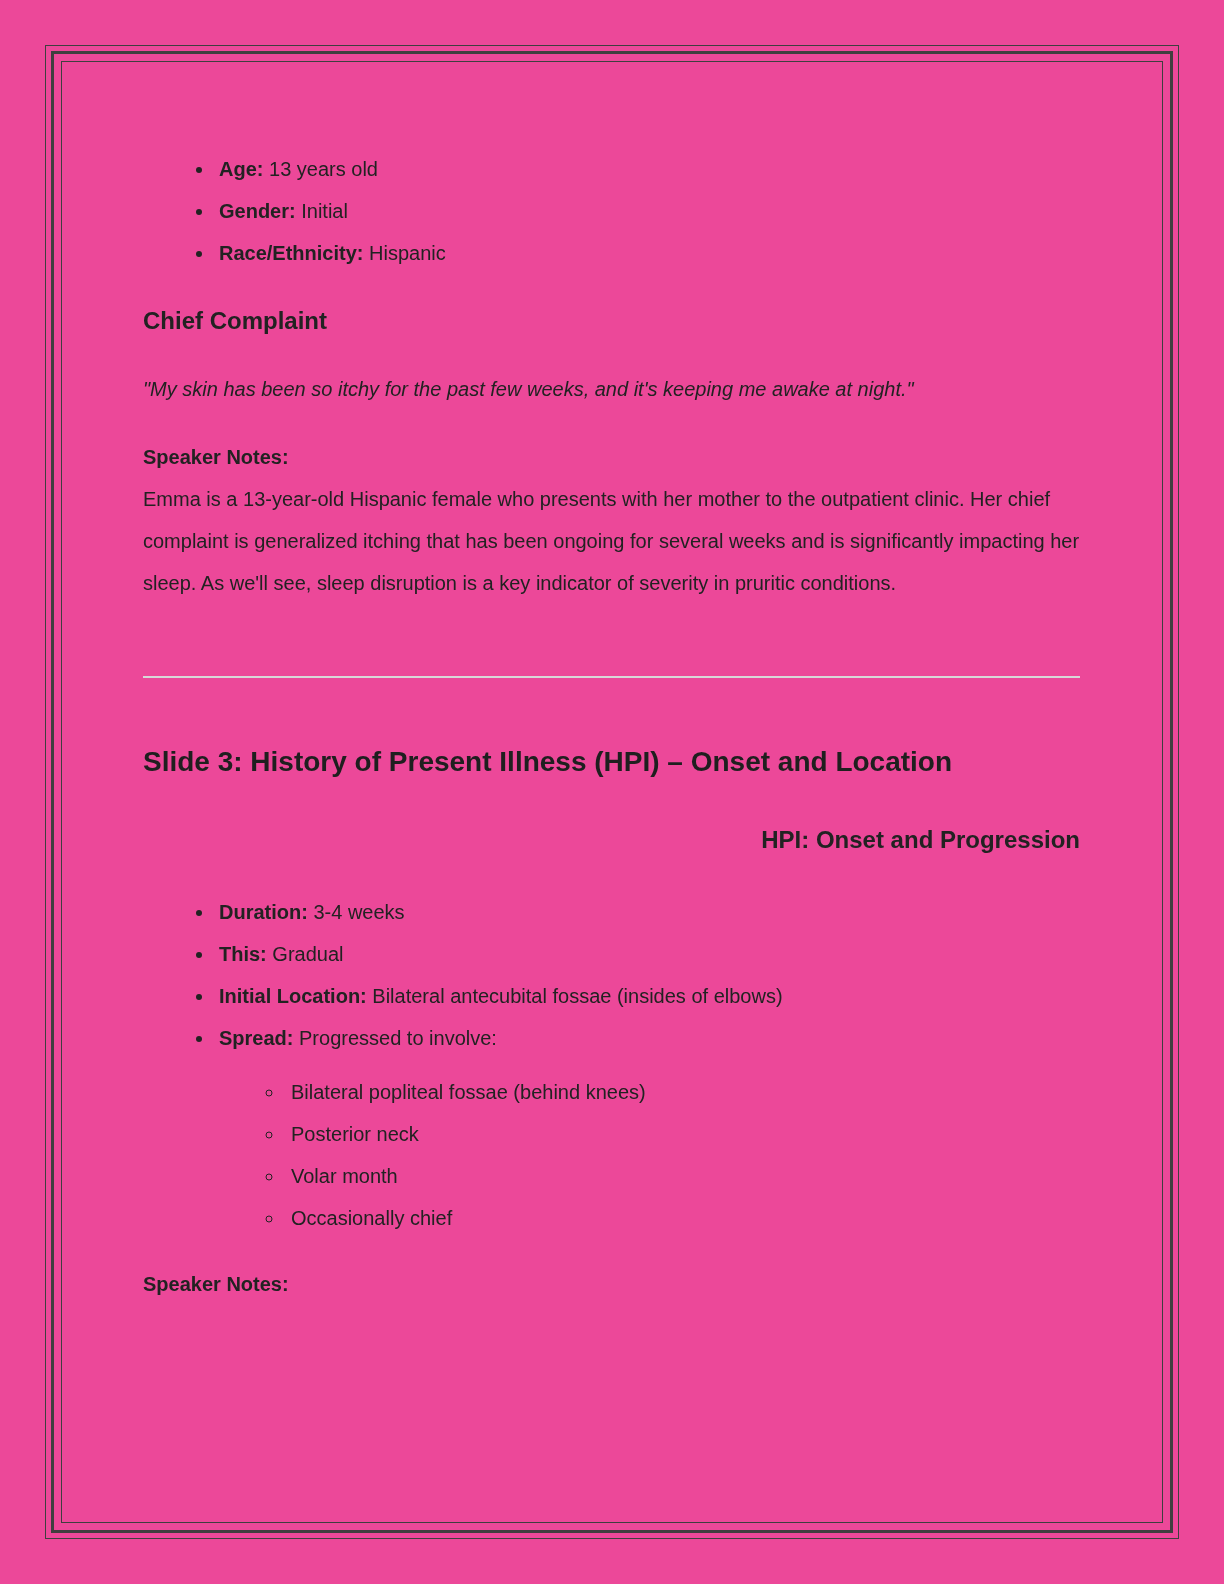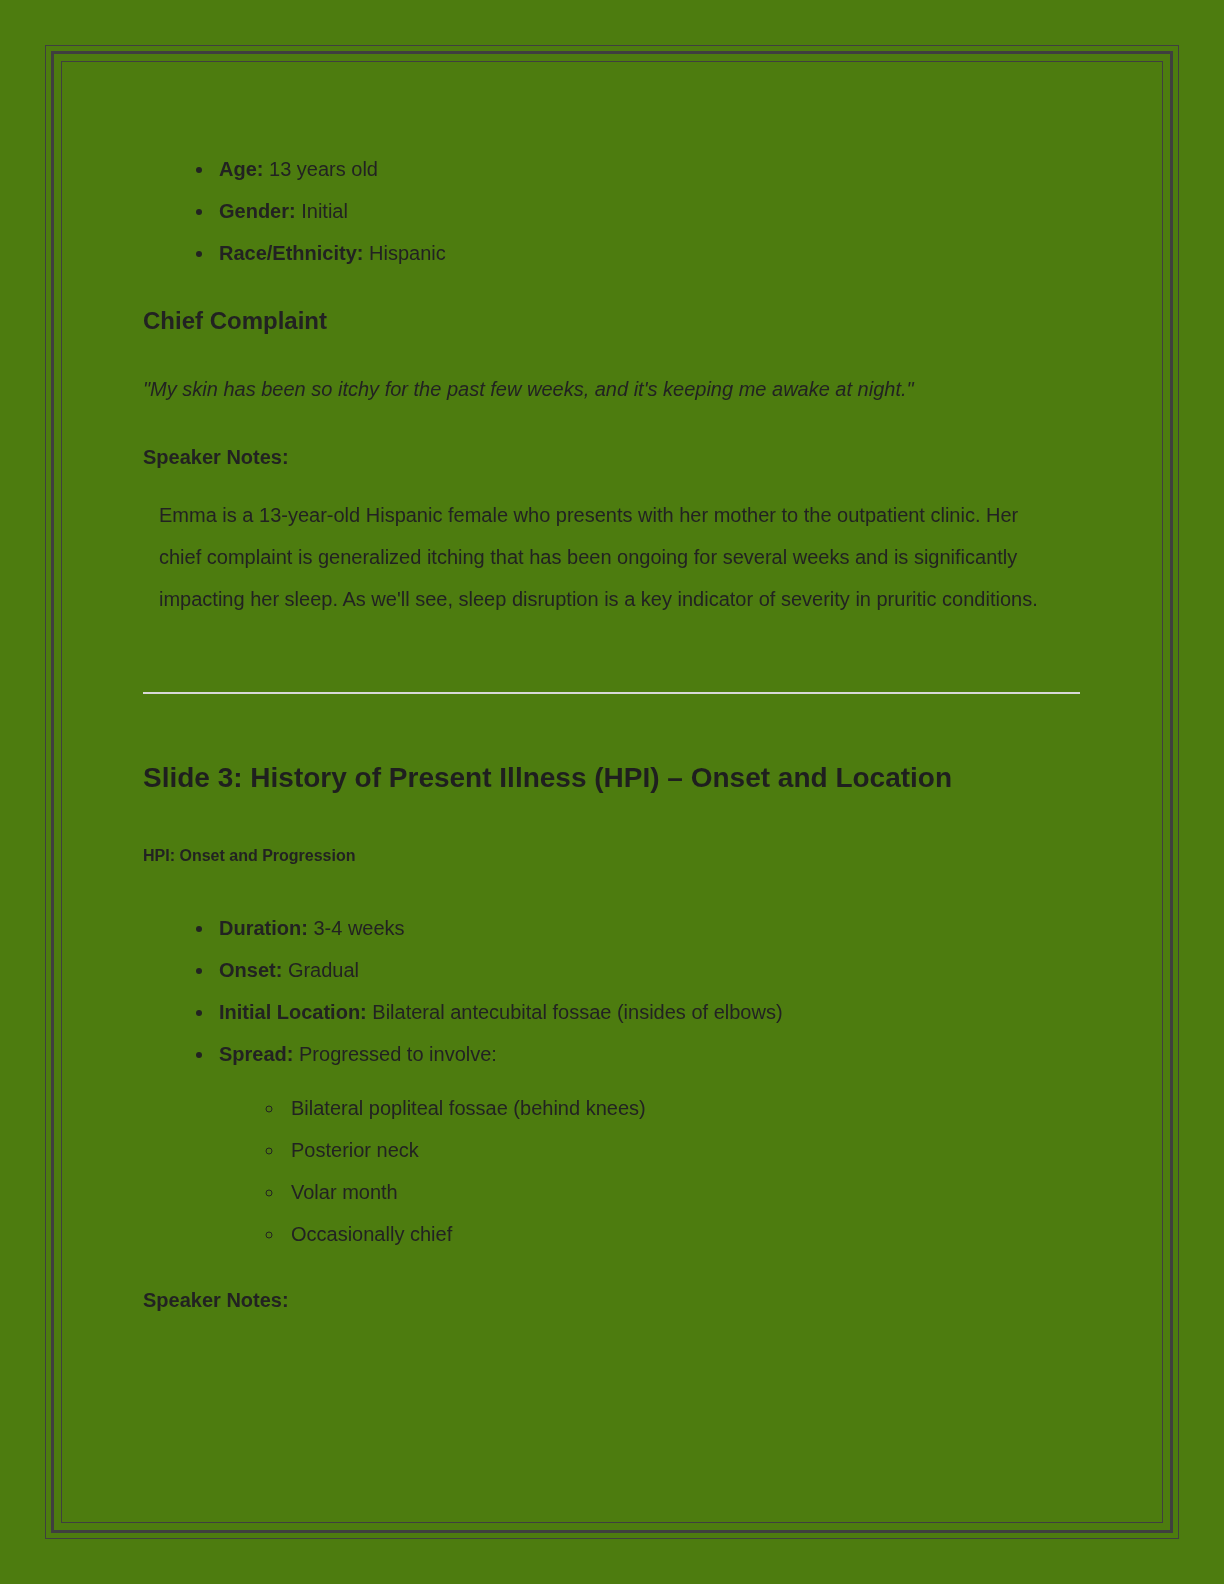--- a/index.html
+++ b/index.html
@@ -1,20 +1,20 @@
 <!DOCTYPE html>
 <html><head>
 <meta charset="utf-8">
 <style>
   html, body { margin: 0; padding: 0; background: #ffffff; }
   .page {
     position: relative;
     width: 1224px;
     height: 1584px;
-    background: #4d7c0f;
+    background: #ec4899;
     font-family: "Liberation Sans", sans-serif;
     color: #222222;
     overflow: hidden;
   }
   
   .frame-outer { position: absolute; inset: 45px; border: 1px solid #3f3f3f; }
   .frame-mid   { position: absolute; inset: 5px;  border: 3px solid #3f3f3f; }
   .frame-inner { position: absolute; inset: 7px;  border: 1px solid #3f3f3f; }
 
   .content {
@@ -48,38 +48,39 @@
     line-height: 42px;
   }
   .quote {
     font-style: italic;
     margin: 26px 0 26px 0;
   }
   .notes-heading {
     font-weight: 700;
     margin: 26px 0 0 0;
   }
-  .notes-body { margin: 16px; }
+  .notes-body { margin: 0; }
 
   .divider {
     border: none;
     border-top: 2px solid #d8d8d8;
     margin: 72px 0 0 0;
   }
   .slide-title {
     font-size: 28px;
     font-weight: 700;
     line-height: 1.25;
     margin: 66px 0 12px 0;
     color: #1f1f1f;
   }
   .hpi-heading {
-    font-size: 16px;
+    font-size: 24px;
     font-weight: 700;
     margin: 40px 0 30px 0;
+    text-align: right;
   }
   .notes2-heading {
     font-weight: 700;
     margin: 24px 0 0 0;
   }
 </style>
 </head>
 <body>
 
 <div class="page">
@@ -105,21 +106,21 @@
     <p class="notes-body">Emma is a 13-year-old Hispanic female who presents with her mother to the outpatient clinic. Her chief complaint is generalized itching that has been ongoing for several weeks and is significantly impacting her sleep. As we'll see, sleep disruption is a key indicator of severity in pruritic conditions.</p>
 
     <hr class="divider">
 
     <h1 class="slide-title">Slide 3: History of Present Illness (HPI) – Onset and Location</h1>
 
     <p class="hpi-heading">HPI: Onset and Progression</p>
 
     <ul class="l1">
       <li><span class="b">Duration:</span><span> 3-4 weeks</span></li>
-      <li><span class="b">Onset:</span><span> Gradual</span></li>
+      <li><span class="b">This:</span><span> Gradual</span></li>
       <li><span class="b">Initial Location:</span><span> Bilateral antecubital fossae (insides of elbows)</span></li>
       <li><span class="b">Spread:</span><span> Progressed to involve:</span></li>
     </ul>
 
     <ul class="l2">
       <li>Bilateral popliteal fossae (behind knees)</li>
       <li>Posterior neck</li>
       <li>Volar month</li>
       <li>Occasionally chief</li>
     </ul>

